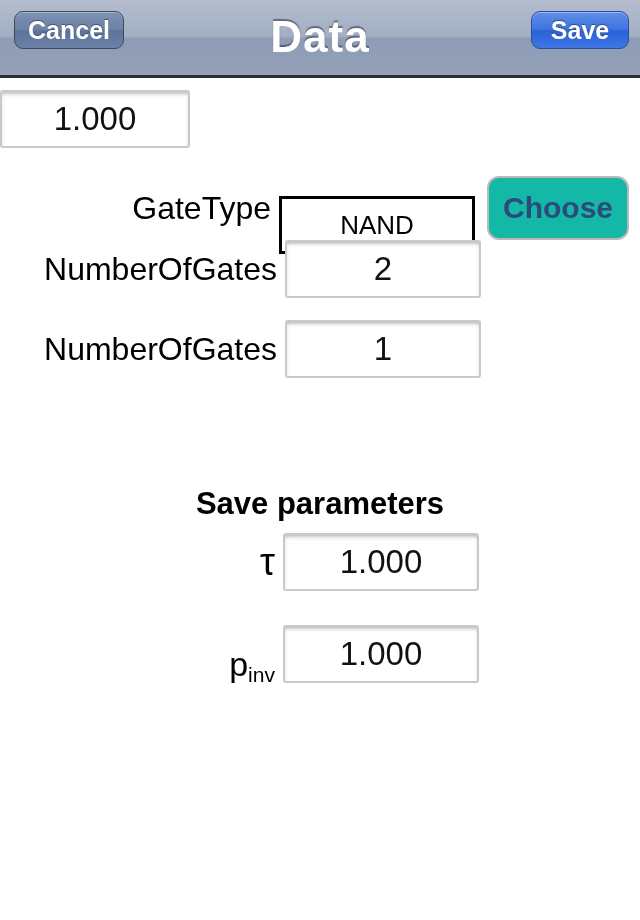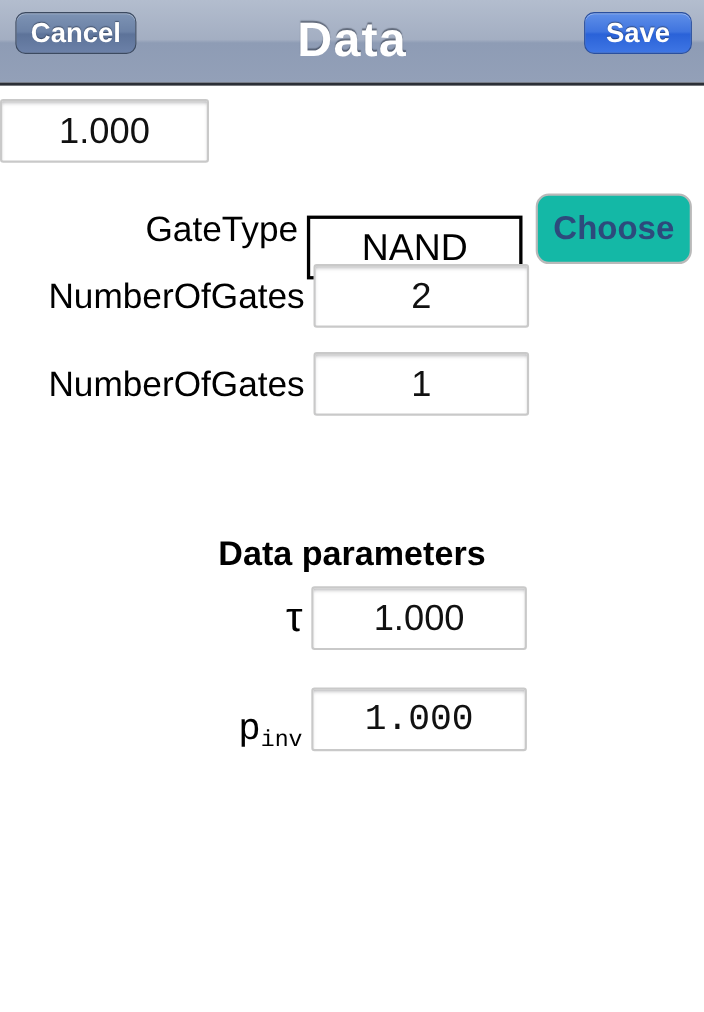--- a/index.html
+++ b/index.html
@@ -129,21 +129,21 @@
   
   .field-flat {
     box-sizing: border-box;
     height: 58px;
     background: #ffffff;
     border: 3px solid #000000;
     border-radius: 0;
     display: flex;
     align-items: center;
     justify-content: center;
-    font-size: 34px;
+    font-size: 26px;
     color: #000000;
     margin-top: 34px;
   }
 
   .choose-btn {
     box-sizing: border-box;
     height: 64px;
     background: #14b8a6;
     border: 2px solid #b9b9b9;
     border-radius: 12px;
@@ -180,21 +180,21 @@
   #row-gates .field    { width: 196px; }
   #row-gatetype .field-flat { width: 196px; }
   #row-tau .field      { width: 196px; }
   #row-pinv .field     { width: 196px; }
 
   #row-gatetype .row-label { width: 279px; }
   #row-gatetype .choose-btn { margin-left: 12px; }
 
   #row-tau .row-label  { width: 283px; font-size: 38px; }
   #row-pinv .row-label { width: 283px; }
-  #row-pinv { align-items: flex-end; font-family: Liberation Mono, monospace; }
+  #row-pinv { align-items: center; }
   #row-pinv .row-label { margin-top: 22px; }
 </style>
 </head>
 <body>
 
 <div class="navbar">
   <div class="nav-btn nav-btn-cancel">Cancel</div>
   <div class="nav-title">Data</div>
   <div class="nav-btn nav-btn-save">Save</div>
 </div>
@@ -214,21 +214,21 @@
   <div class="form-row" id="row-inputs">
     <div class="row-label">NumberOfGates</div>
     <div class="field">2</div>
   </div>
 
   <div class="form-row" id="row-gates">
     <div class="row-label">NumberOfGates</div>
     <div class="field">1</div>
   </div>
 
-  <div class="section-header" id="model-header">Data parameters</div>
+  <div class="section-header" id="model-header">Save parameters</div>
 
   <div class="form-row" id="row-tau">
     <div class="row-label">τ</div>
     <div class="field">1.000</div>
   </div>
 
   <div class="form-row" id="row-pinv">
     <div class="row-label sub-label"><span>p</span><sub>inv</sub></div>
     <div class="field">1.000</div>
   </div>

